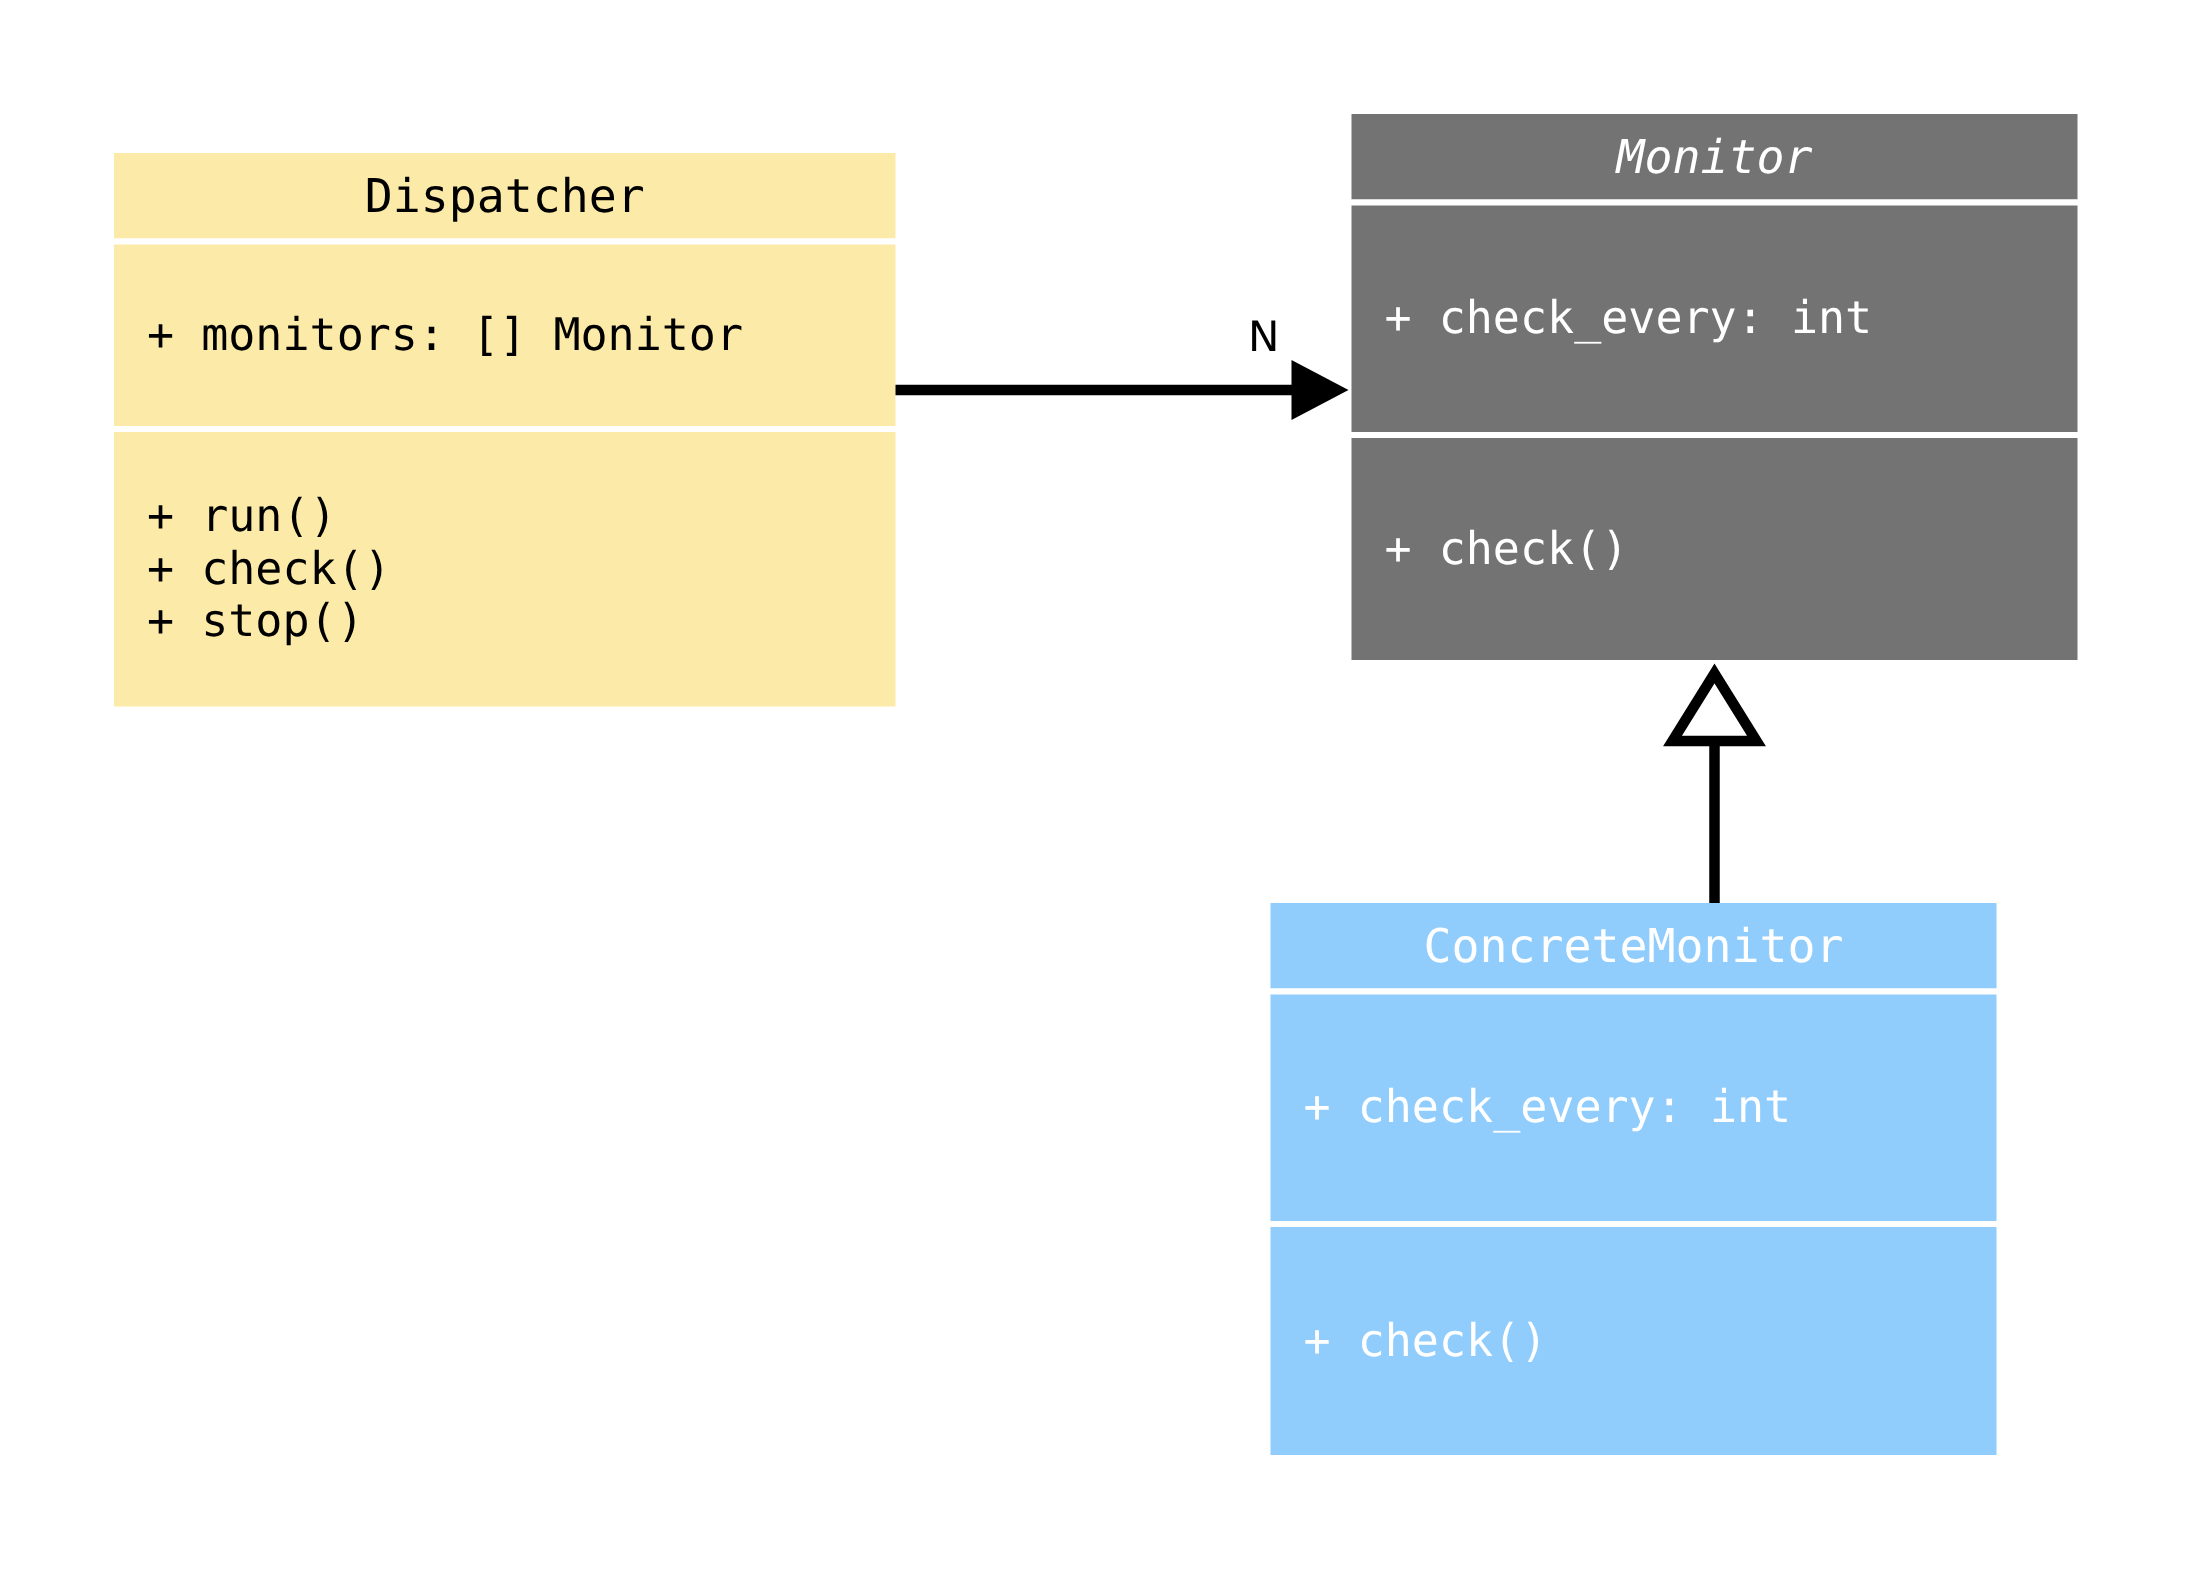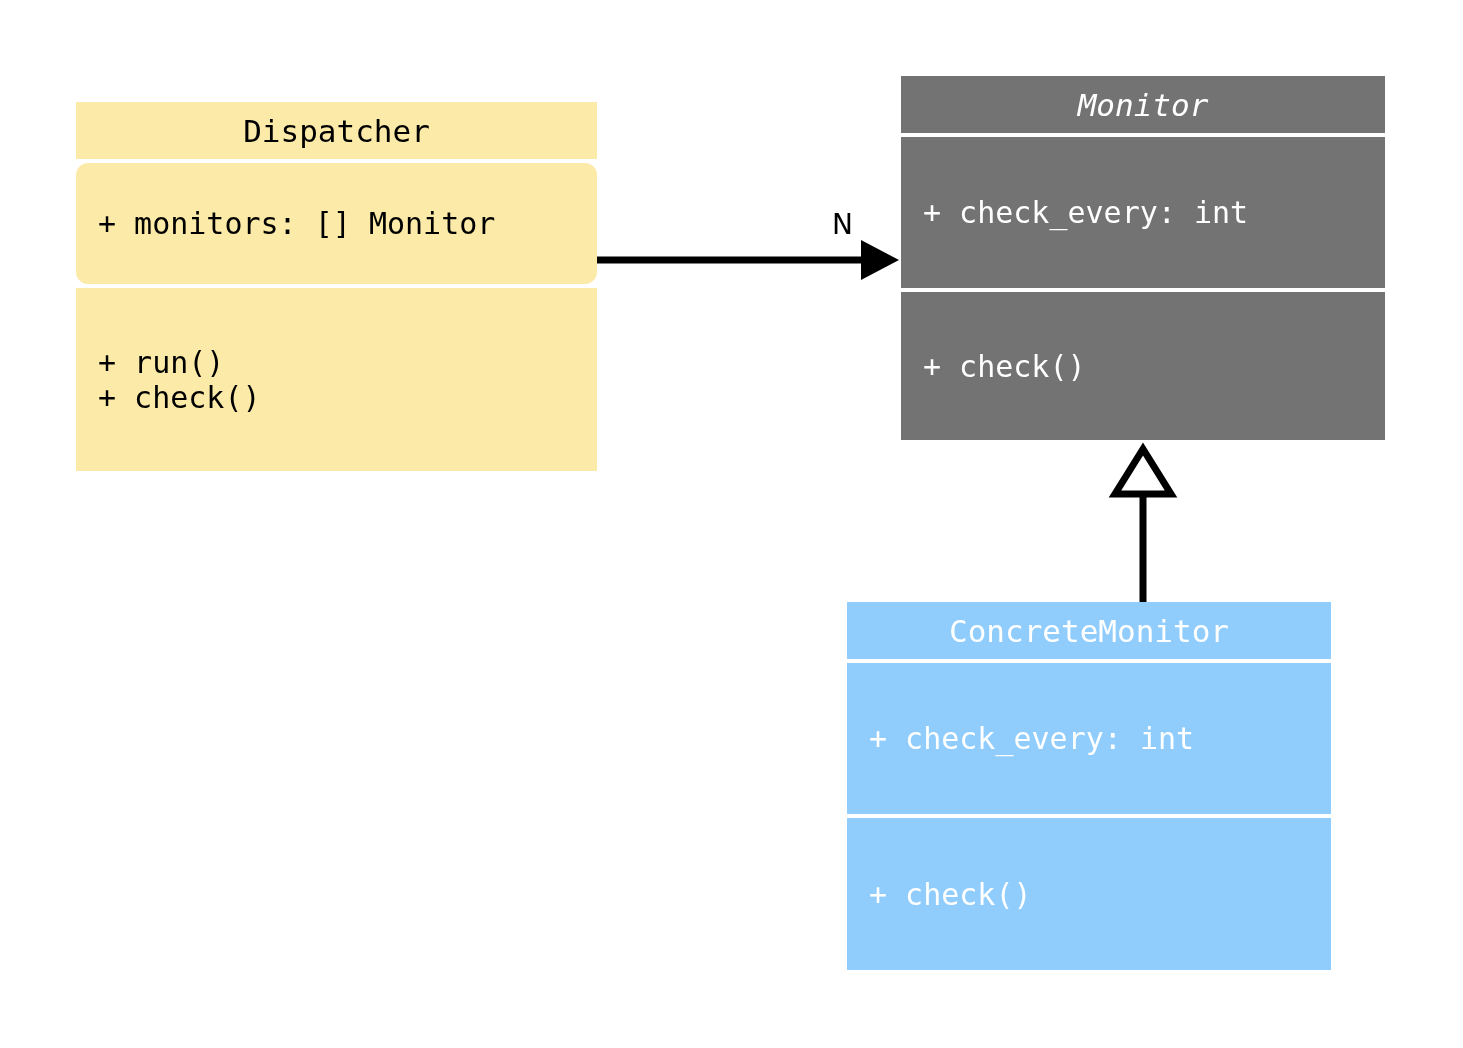--- a/index.html
+++ b/index.html
@@ -66,21 +66,21 @@
     left: 76px;
     top: 76px;
     width: 521px;
     height: 369px;
     margin-top: 26px;
   }
   .cls-dispatcher .compartment { background: #fceba8; }
   .cls-dispatcher .class-title { color: #000000; }
   .cls-dispatcher .member { color: #000000; padding-left: 22px; }
   .cls-dispatcher .c-header { flex: 0 0 57px; }
-  .cls-dispatcher .c-attrs  { flex: 0 0 121px; border-radius: 12px; }
+  .cls-dispatcher .c-attrs  { flex: 0 0 121px; }
   .cls-dispatcher .c-ops    { flex: 1 1 auto; }
 
   
   .cls-monitor {
     left: 901px;
     top: 76px;
     width: 484px;
     height: 364px;
   }
   .cls-monitor .compartment { background: #737373; }
@@ -135,20 +135,21 @@
       <span class="class-title">Dispatcher</span>
     </div>
     <div class="sep"></div>
     <div class="compartment body c-attrs">
       <span class="member">+ monitors: [] Monitor</span>
     </div>
     <div class="sep"></div>
     <div class="compartment body c-ops">
       <span class="member">+ run()</span>
       <span class="member">+ check()</span>
+      <span class="member">+ stop()</span>
     </div>
   </div>
 
   <div class="uml-class cls-monitor">
     <div class="compartment header c-header">
       <span class="class-title">Monitor</span>
     </div>
     <div class="sep"></div>
     <div class="compartment body c-attrs">
       <span class="member">+ check_every: int</span>

